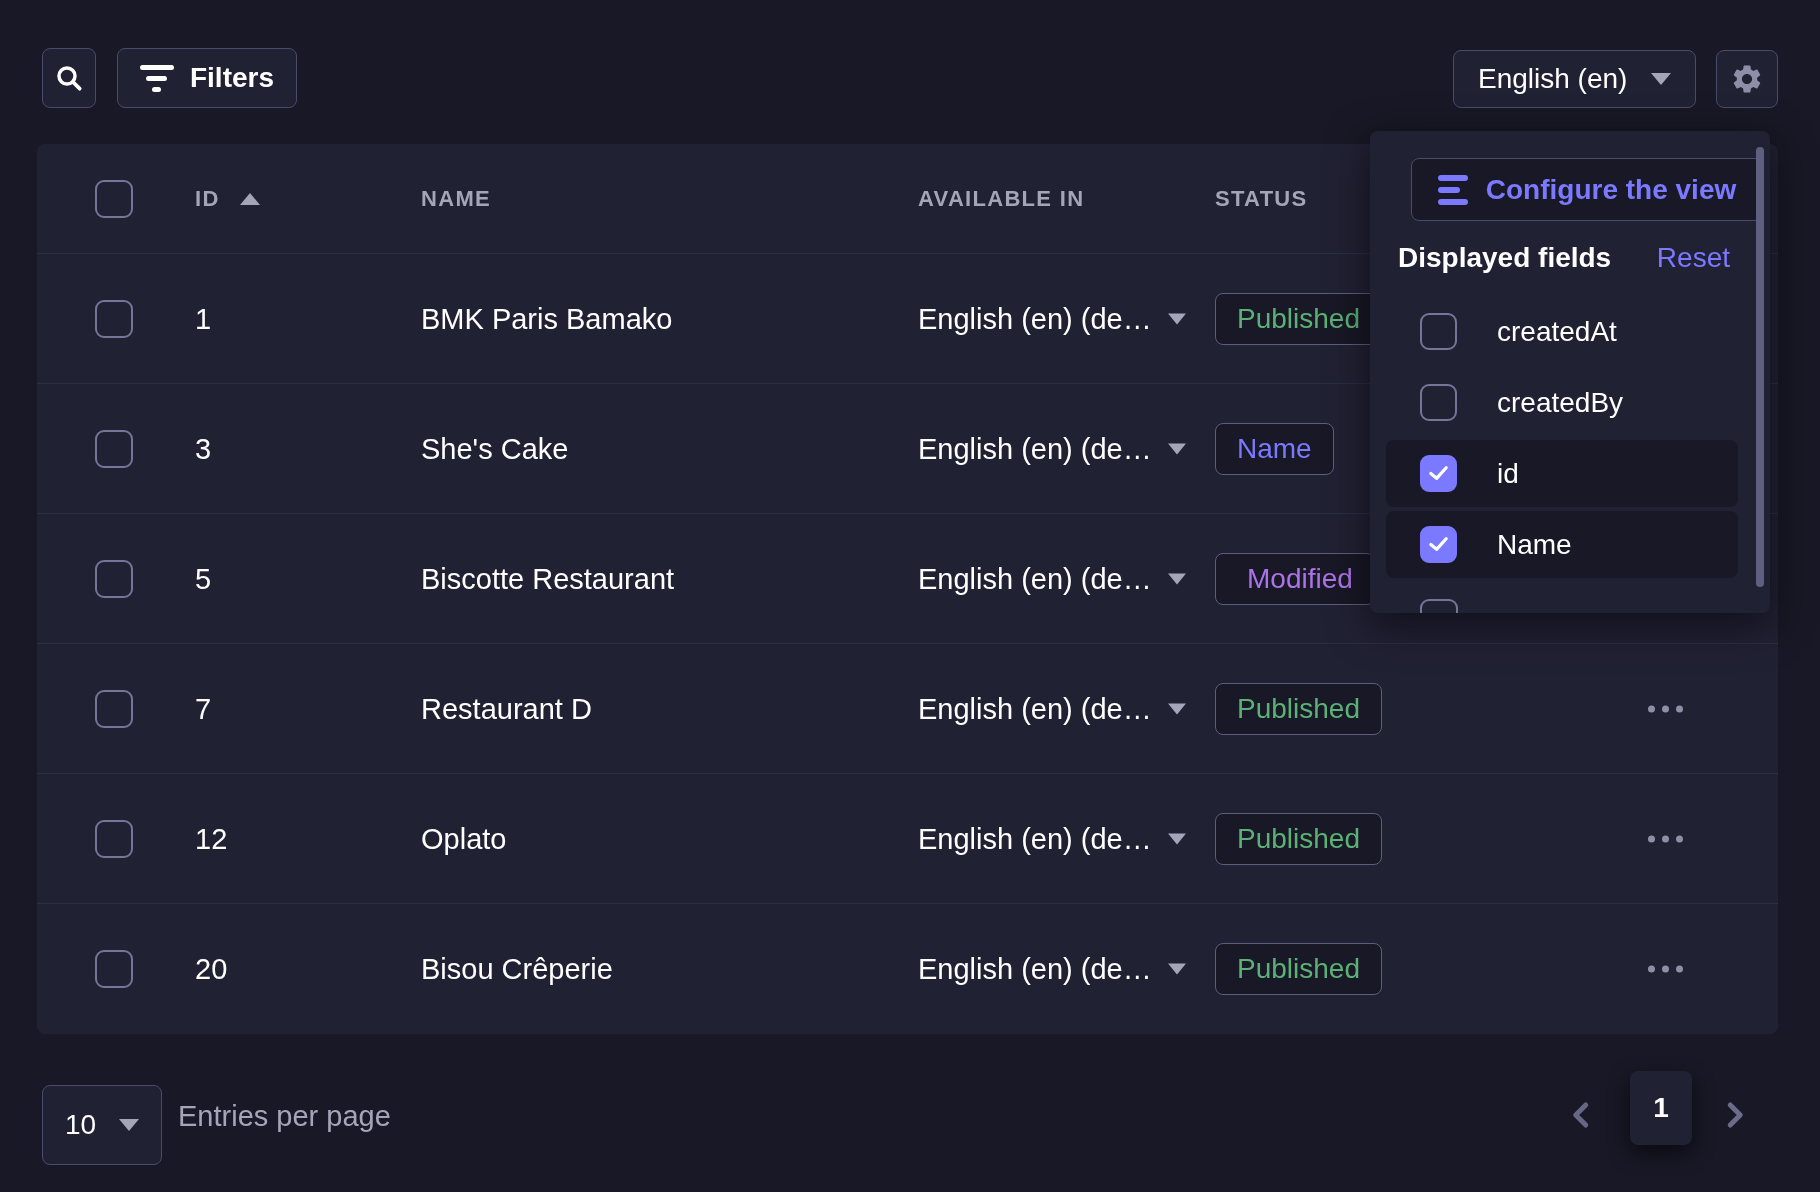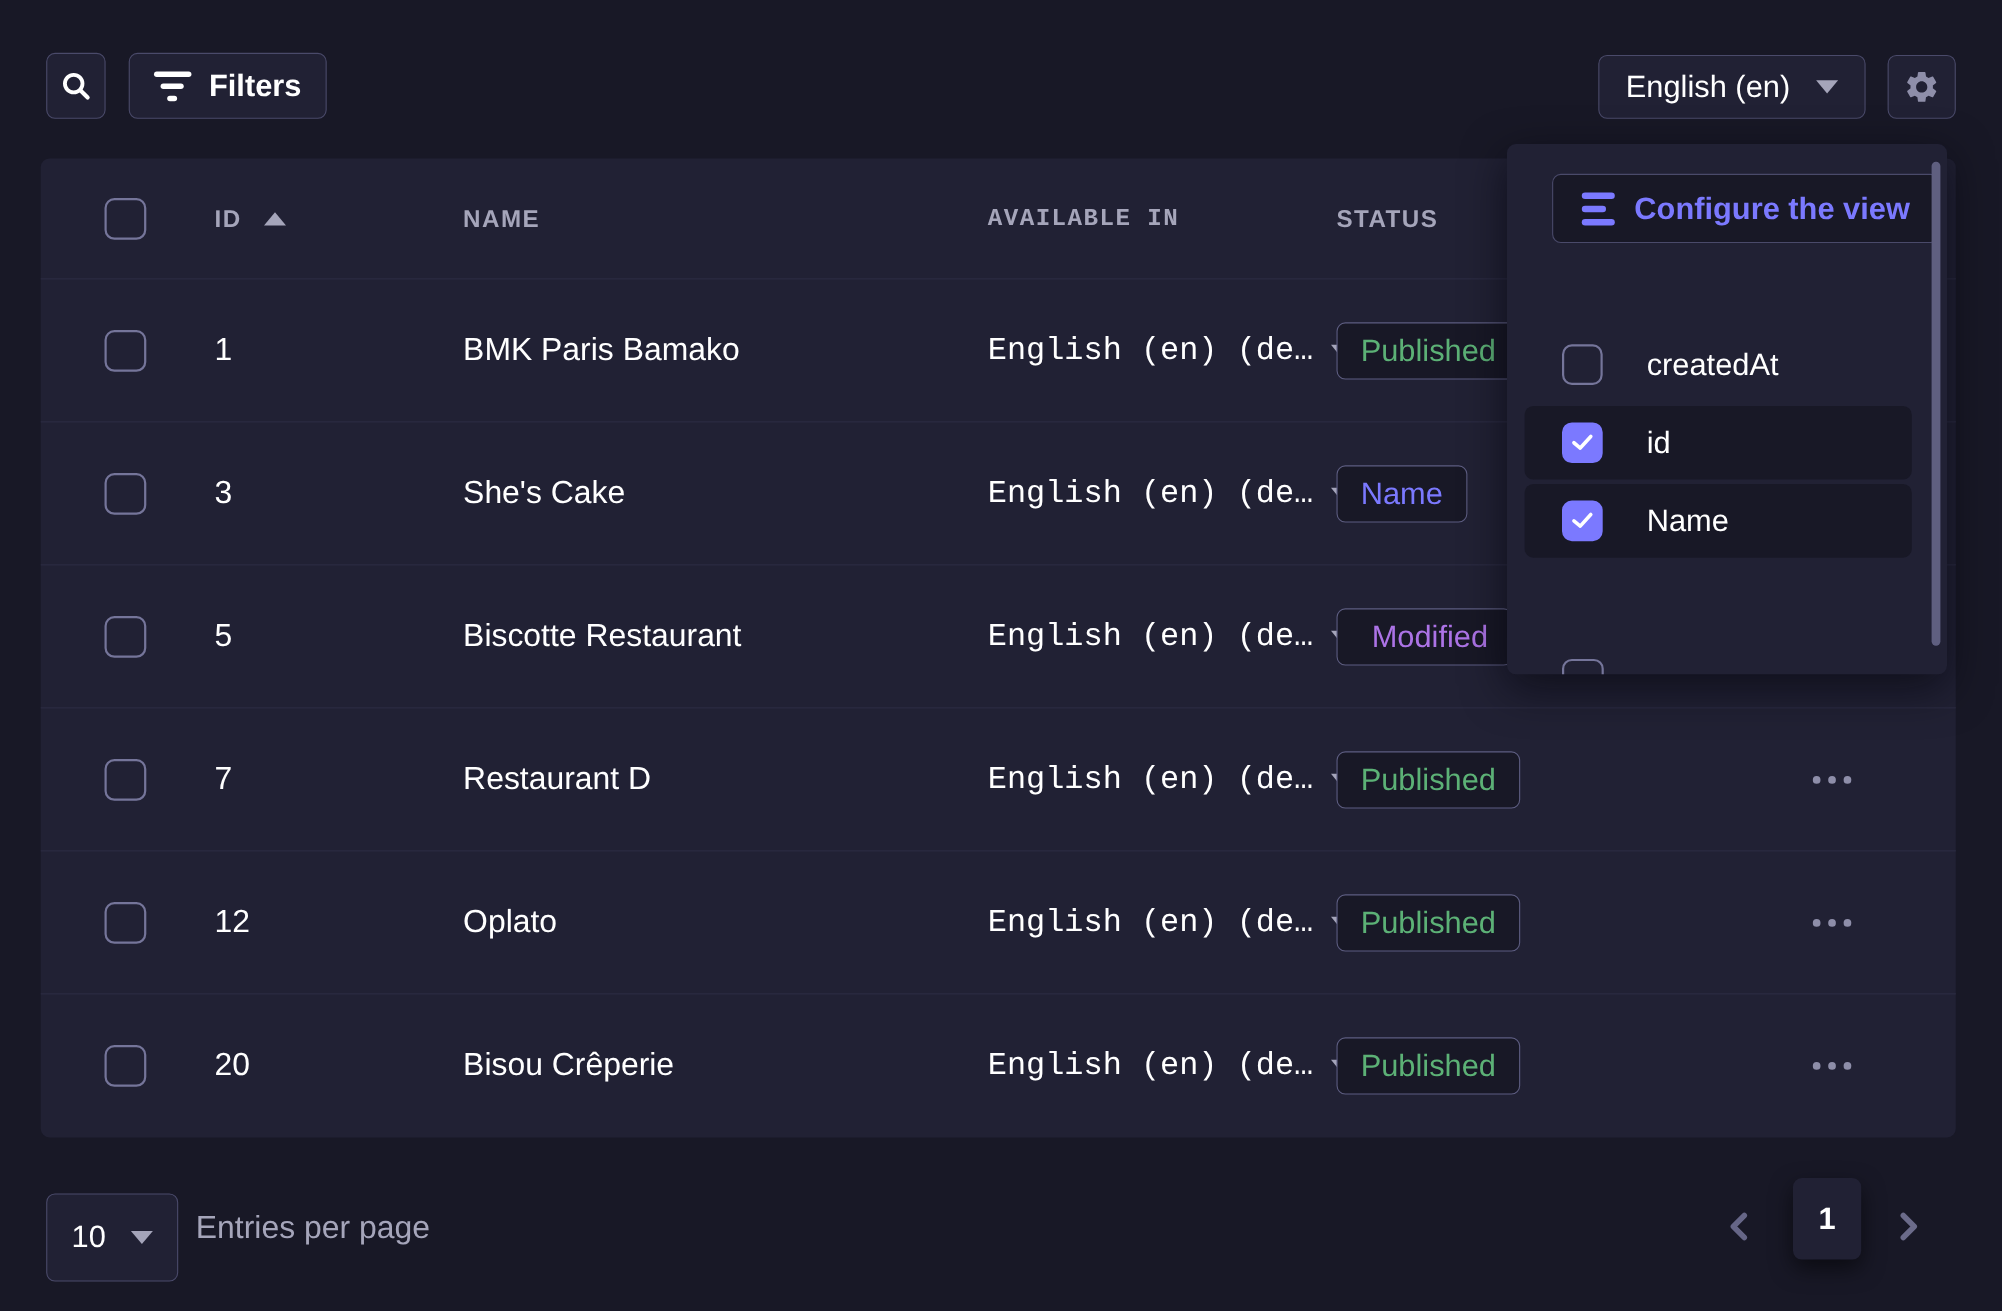--- a/index.html
+++ b/index.html
@@ -31,21 +31,21 @@
   #table{
     position:absolute;left:37px;top:144px;width:1741px;height:890px;
     background:#212134;border-radius:8px;
   }
   .thead{position:relative;height:109px;}
   .tr{position:relative;height:130px;border-top:1px solid #2d2d44;}
   .cell{position:absolute;top:50%;transform:translateY(-50%);}
   .c-check{left:58px;}
   .c-id{left:158px;}
   .c-name{left:384px;}
-  .c-avail{left:861px;display:flex;align-items:center;gap:16px;font-family:Liberation Mono, monospace;}
+  .c-avail{left:881px;display:flex;align-items:center;gap:16px;}
   .c-status{left:1178px;}
   .c-actions{left:1598px;width:60px;display:flex;justify-content:center;}
   .th{font-size:22px;font-weight:700;letter-spacing:1.3px;color:#a5a5ba;}
   .th-id{display:flex;align-items:center;gap:20px;}
   .sort-up{width:0;height:0;border-left:10px solid transparent;border-right:10px solid transparent;border-bottom:12px solid #a5a5ba;}
   .td{font-size:29px;color:#fff;}
   .checkbox{
     width:38px;height:38px;border:2px solid #75759a;border-radius:9px;
     display:flex;align-items:center;justify-content:center;background:transparent;cursor:pointer;
   }
@@ -292,25 +292,33 @@
   <div id="popover">
     <div id="configure-btn">
       <span class="bars">
           <i></i>
           <i></i>
           <i></i>
         </span>
       <span class="label">Configure the view</span>
     </div>
 
+    <div id="fields-header">
+      <span class="title">Displayed fields</span>
+      <span class="reset">Reset</span>
+    </div>
 
     <div id="field-list">
       <div class="field-row unchecked">
         <span class="checkbox unchecked"></span>
         <span class="field-label">createdAt</span>
+      </div>
+      <div class="field-row unchecked">
+        <span class="checkbox unchecked"></span>
+        <span class="field-label">createdBy</span>
       </div>
       <div class="field-row checked">
         <span class="checkbox checked">
             <svg class="check" width="23" height="23" viewBox="0 0 24 24" fill="none">
               <path d="M4 12 L10 17 L20 6" stroke="#fff" stroke-width="3.4" stroke-linecap="round" stroke-linejoin="round"></path>
             </svg>
           </span>
         <span class="field-label">id</span>
       </div>
       <div class="field-row checked">

